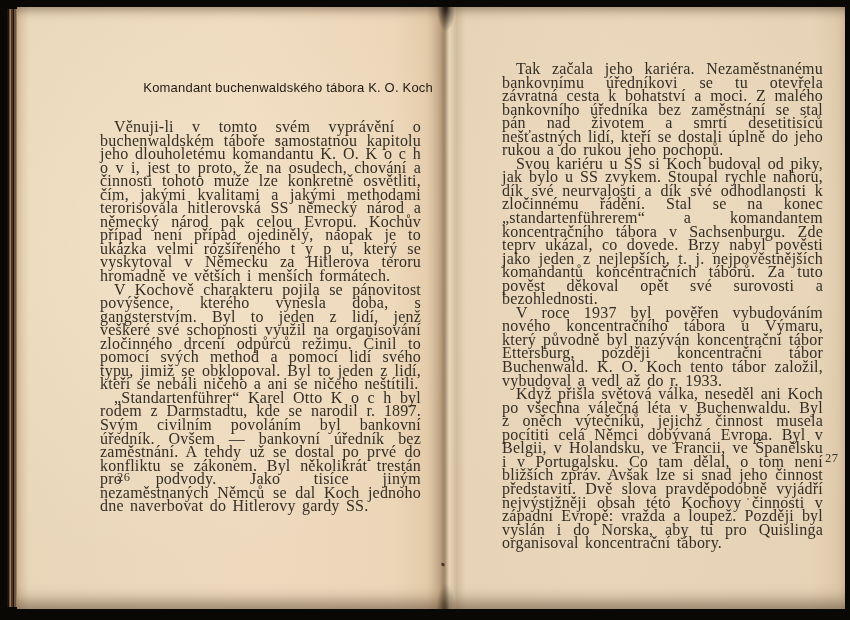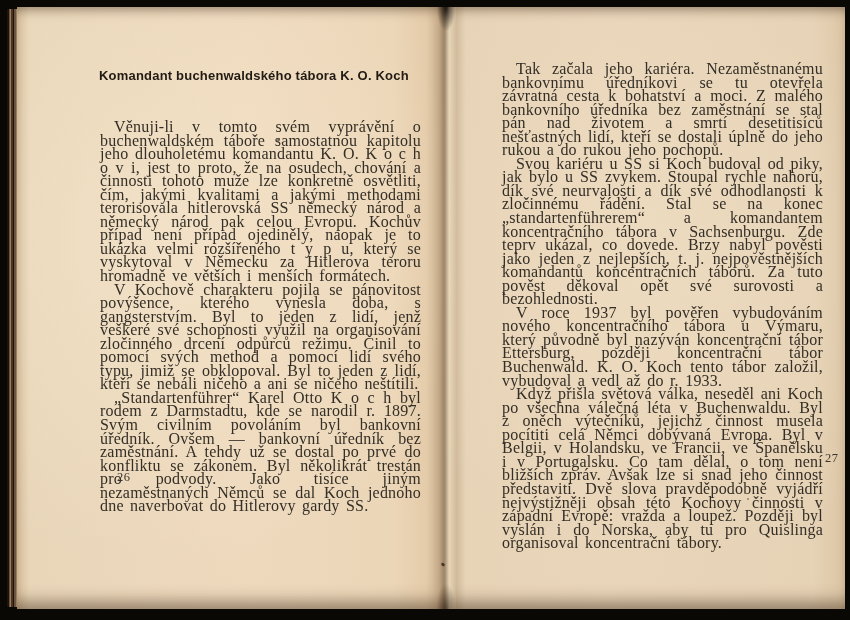--- a/index.html
+++ b/index.html
@@ -41,24 +41,24 @@
   }
   .gutter-top{
     position:absolute;left:433px;top:7px;width:26px;height:34px;pointer-events:none;
     background:radial-gradient(50% 100% at 50% 0, rgba(8,5,2,.85), rgba(8,5,2,0) 72%);
   }
   .gutter-bottom{
     position:absolute;left:433px;top:575px;width:26px;height:34px;pointer-events:none;
     background:radial-gradient(50% 100% at 50% 100%, rgba(30,18,8,.5), rgba(8,5,2,0) 75%);
   }
   .chapter-title{
-    position:absolute;left:99px;top:68px;width:322px;margin:0;
-    text-align:left;
+    position:absolute;left:99px;top:68px;width:322px;margin:12px;
+    text-align:right;
     font-family:"Liberation Sans", sans-serif;
-    font-weight:bold;font-size:13px;letter-spacing:.2px;
+    font-weight:normal;font-size:13px;letter-spacing:.2px;
     color:#211b14;
   }
   .col{
     position:absolute;width:321px;
     text-align:justify;
     font-size:16px;line-height:13.55px;
     letter-spacing:.22px;word-spacing:2.1px;
     color:#332e26;
   }
   .col p{margin:0;text-indent:14px;}

